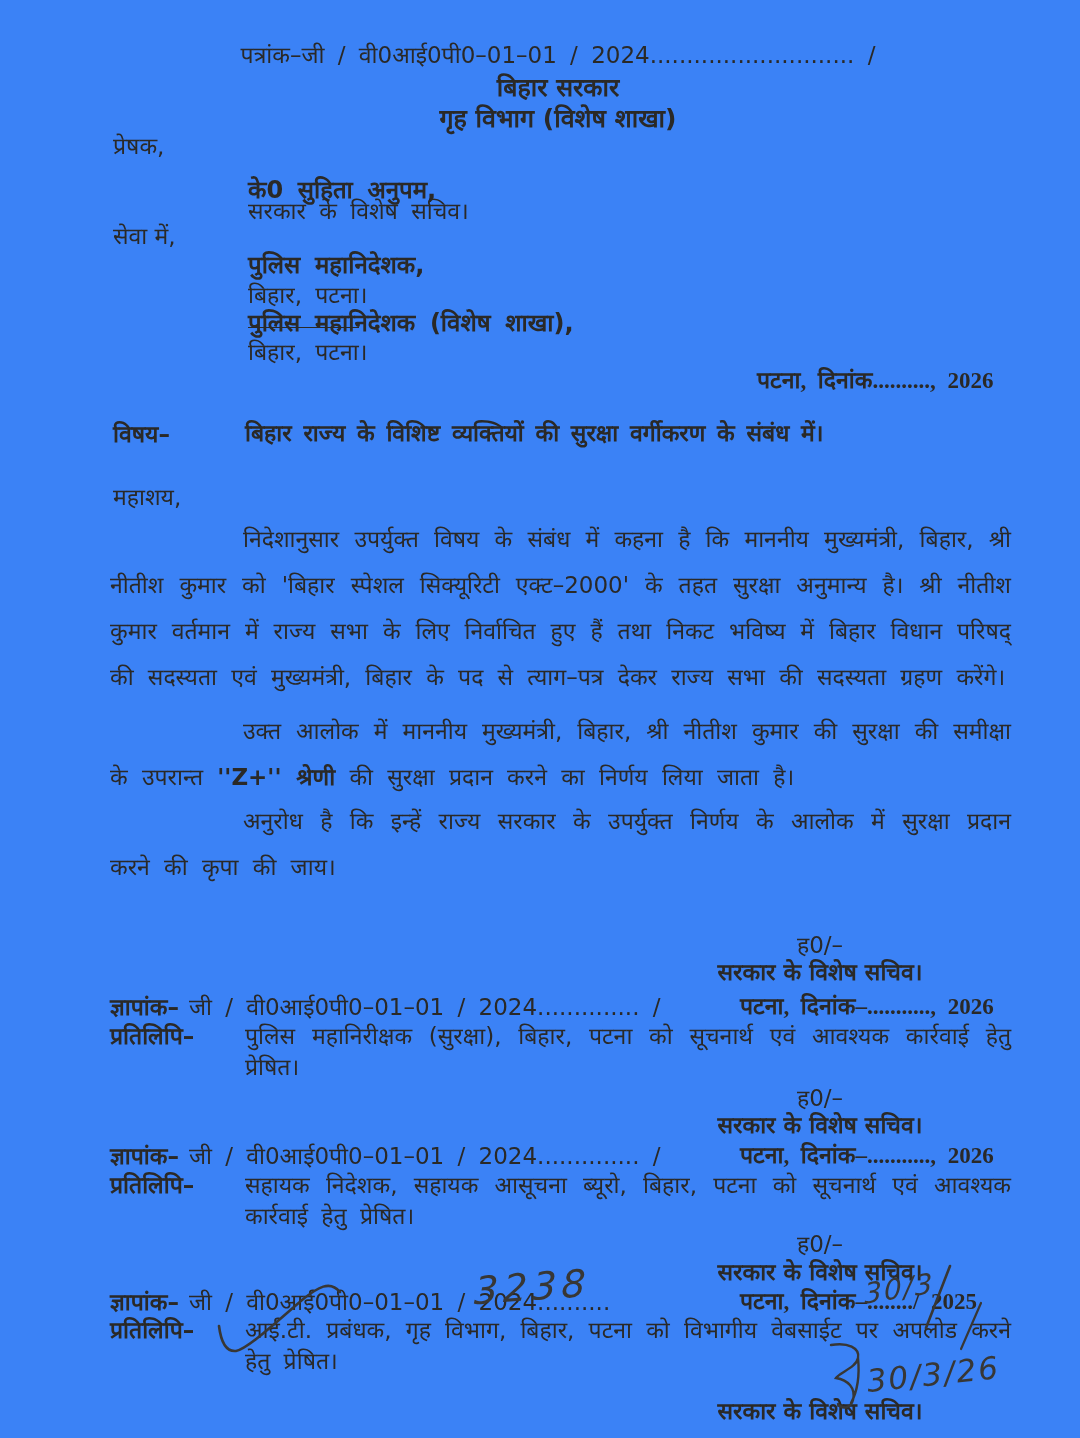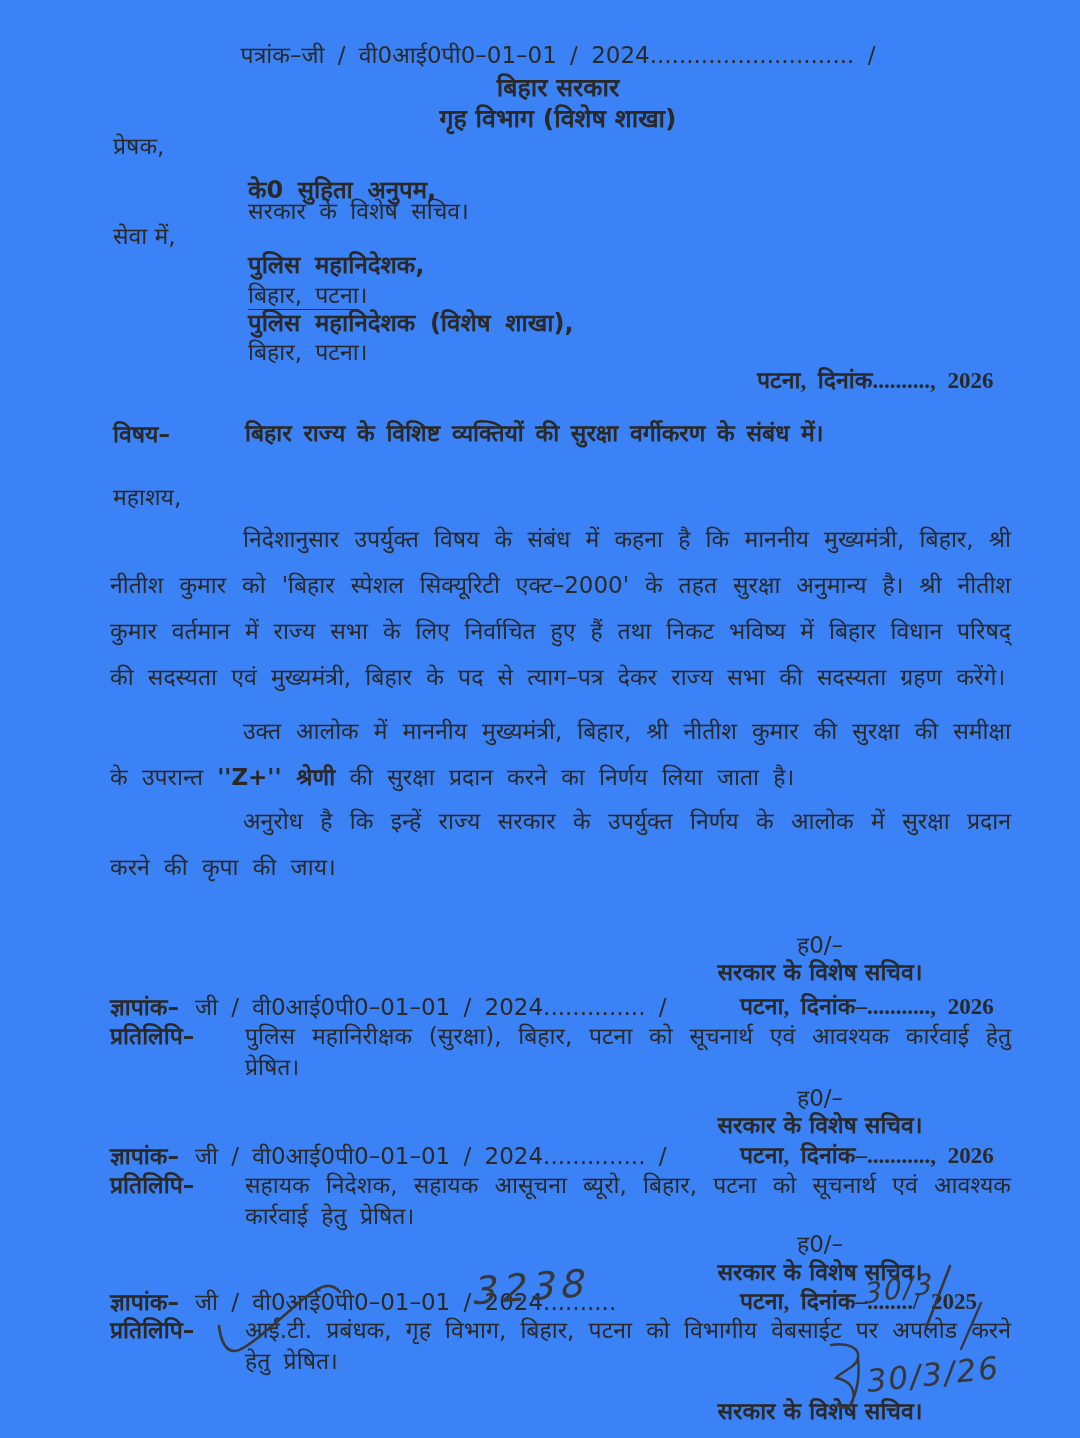--- a/index.html
+++ b/index.html
@@ -11,22 +11,22 @@
   }
   .abs{position:absolute;white-space:nowrap;}
   .wrap{position:absolute;white-space:normal;}
   .c{left:18px;width:1080px;text-align:center;}
   .b{font-weight:bold;}
   .sb{font-weight:600;font-family:Liberation Serif, serif;}
   .ws{word-spacing:0.26em;}
   .para{text-align:justify;line-height:46px;word-spacing:0.30em;}
   .copy{text-align:justify;line-height:31px;word-spacing:0.26em;}
   .rightblk{left:630px;width:380px;text-align:center;}
-  .ul{border-bottom:1.6px solid #2a2927;padding-bottom:1px;}
-  .num{margin-left:16px;}
+  .ul{border-bottom:1.6px solid #2a2927;padding-bottom:19px;}
+  .num{margin-left:10px;}
   .pen{
     position:absolute;color:#383735;font-style:italic;
     font-family:"DejaVu Sans",sans-serif;pointer-events:none;
   }
   .pen-overlay{position:absolute;left:0;top:0;z-index:6;pointer-events:none;}
   .hw-number{left:474px;top:1262px;font-size:38px;letter-spacing:5px;transform:rotate(-4deg) skewX(-6deg);}
   .hw-date{left:864px;top:1271px;font-size:28px;letter-spacing:2px;transform:rotate(-9deg) skewX(-8deg);}
 </style>
 </head>
 <body>

